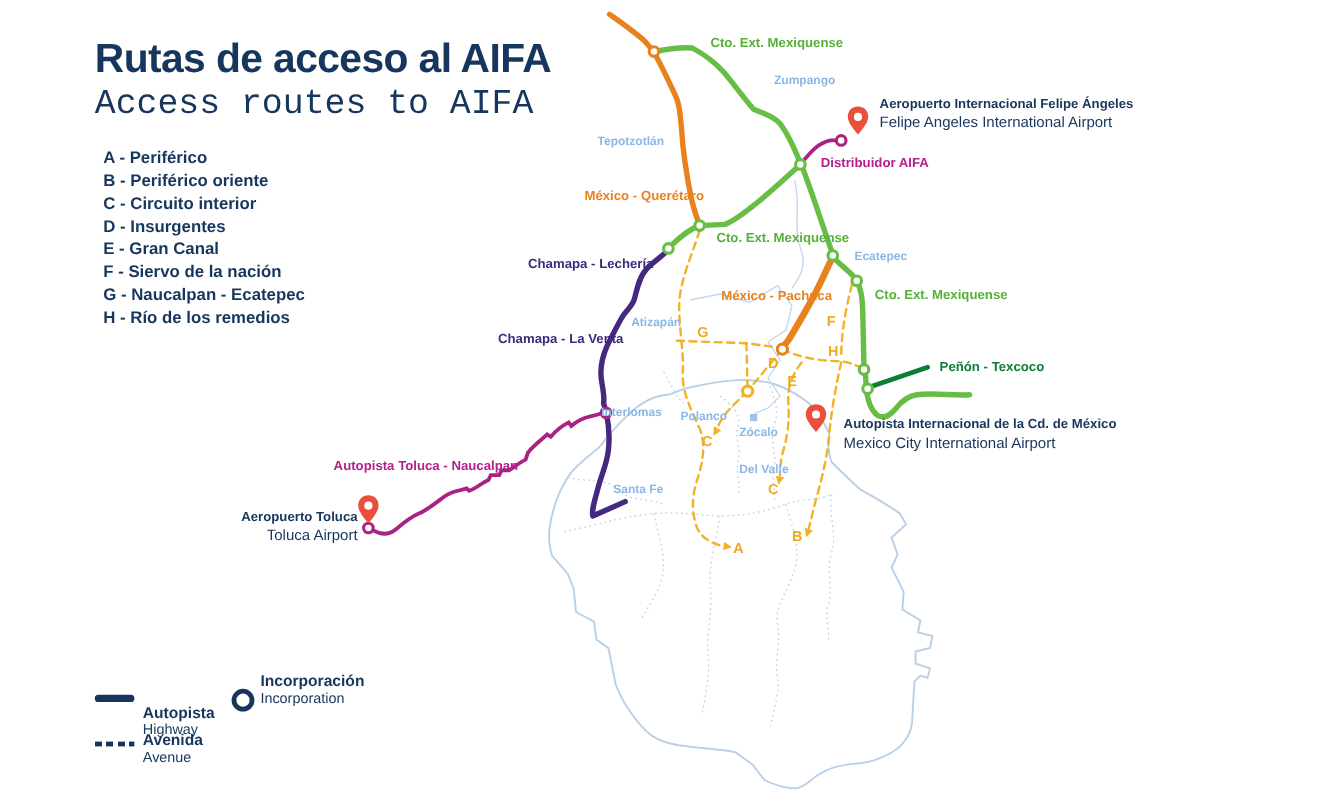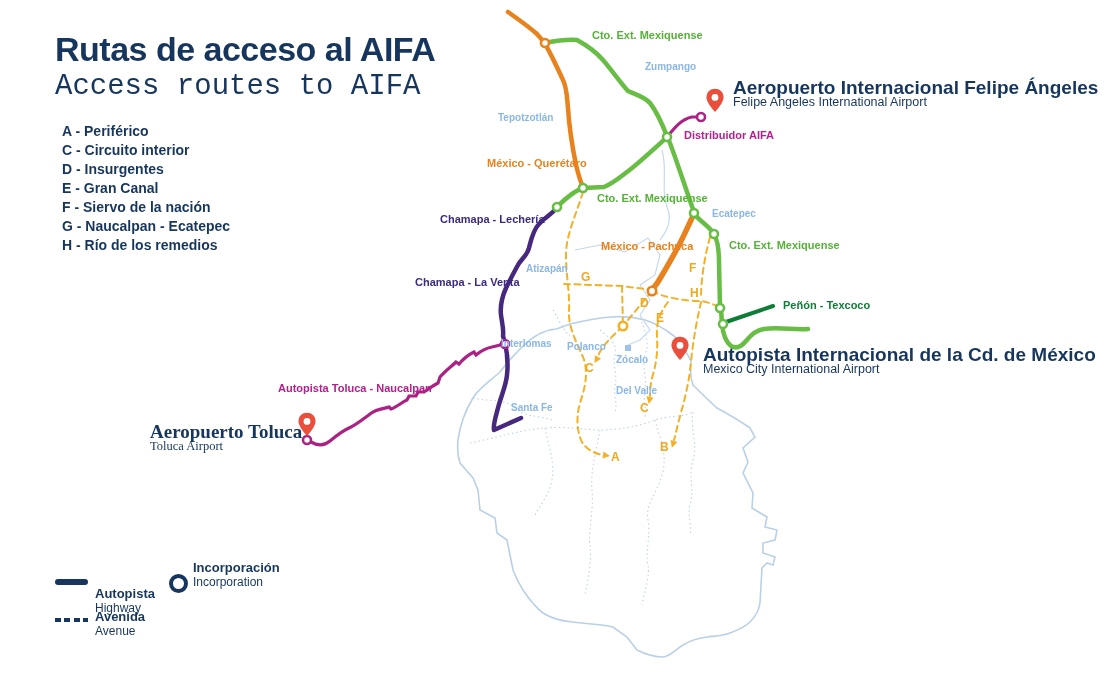--- a/index.html
+++ b/index.html
@@ -1,30 +1,30 @@
 <!DOCTYPE html>
 <html><head>
 <meta charset="utf-8">
 <style>
   html,body{margin:0;padding:0;background:#ffffff;}
   .stage{position:relative;width:1117px;height:675px;background:#fff;overflow:hidden;
          font-family:"Liberation Sans", sans-serif;color:#17365d;}
   .stage svg{position:absolute;left:0;top:0;}
-  .abs{position:absolute;}
+  .abs{position:absolute;margin-left:24px;}
   .title{left:55px;top:30px;font-size:34px;font-weight:bold;line-height:38px;letter-spacing:-0.5px;}
   .subtitle{left:55px;top:70px;font-size:29px;font-weight:normal;line-height:33px;font-family:Liberation Mono, monospace;}
   .route-index{left:62px;top:122px;font-size:14px;font-weight:bold;line-height:19px;}
   .route-index div{white-space:nowrap;}
   
   .ap{position:absolute;line-height:15px;}
-  .ap .nm{font-size:19px;font-weight:bold;white-space:nowrap;}
+  .ap .nm{font-size:11px;font-weight:bold;white-space:nowrap;}
   .ap .sub{font-size:12.5px;font-weight:normal;white-space:nowrap;}
   .ap-aifa{left:733px;top:80px;}
   .ap-mex{left:703px;top:347px;}
-  .ap-toluca{left:150px;top:424px;width:148px;text-align:left;font-family:Liberation Serif, serif;}
+  .ap-toluca{left:150px;top:424px;width:148px;text-align:right;}
   
   .lg-line{left:55px;top:579px;width:33px;height:5.5px;background:#17365d;border-radius:3px;}
   .lg-dash{left:55px;top:618px;width:33px;height:4px;
            background:repeating-linear-gradient(90deg,#17365d 0 6px,transparent 6px 9.5px);}
   .lg-ring{left:169px;top:574px;width:11px;height:11px;border:4.5px solid #17365d;border-radius:50%;background:#fff;}
   .lg-txt{line-height:15px;}
   .lg-txt .l1{font-size:13px;font-weight:bold;}
   .lg-txt .l2{font-size:12px;}
   .lg-t1{left:95px;top:586px;}
   .lg-t2{left:193px;top:560px;}
@@ -161,20 +161,21 @@
     <text class="letter" x="640" y="412">C</text>
     <text class="letter" x="660" y="451">B</text>
     <text class="letter" x="611" y="461">A</text>
   </svg>
 
   <div class="abs title">Rutas de acceso al AIFA</div>
   <div class="abs subtitle">Access routes to AIFA</div>
 
   <div class="abs route-index">
     <div>A - Periférico</div>
+    <div>B - Periférico oriente</div>
     <div>C - Circuito interior</div>
     <div>D - Insurgentes</div>
     <div>E - Gran Canal</div>
     <div>F - Siervo de la nación</div>
     <div>G - Naucalpan - Ecatepec</div>
     <div>H - Río de los remedios</div>
   </div>
 
   <div class="ap ap-aifa">
     <div class="nm">Aeropuerto Internacional Felipe Ángeles</div>

